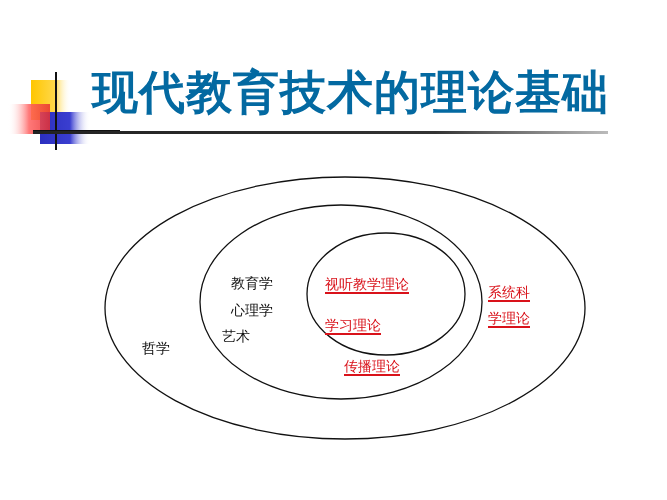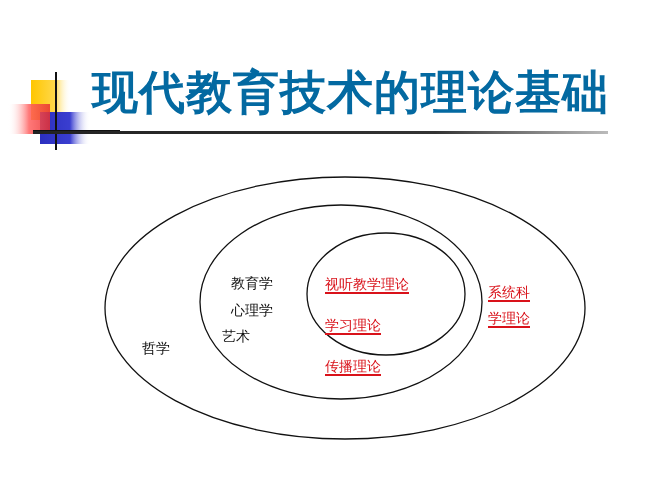--- a/index.html
+++ b/index.html
@@ -54,16 +54,16 @@
 </svg>
 
 <div class="lbl" style="left:142px; top:294px;margin-top:42px;">哲学</div>
 
 <div class="lbl" style="left:231px; top:271px;">教育学</div>
 <div class="lbl" style="left:231px; top:298px;">心理学</div>
 <div class="lbl" style="left:222px; top:324px;">艺术</div>
 
 <div class="lbl red" style="left:325px; top:272px;text-align:right;">视听教学理论</div>
 <div class="lbl red" style="left:325px; top:313px;">学习理论</div>
-<div class="lbl red" style="left:325px; top:354px;">传播理论</div>
+<div class="lbl red" style="left:344px; top:354px;">传播理论</div>
 
 <div class="lbl red" style="left:488px; top:280px;">系统科</div>
 <div class="lbl red" style="left:488px; top:306px;">学理论</div>
 
 </body></html>

